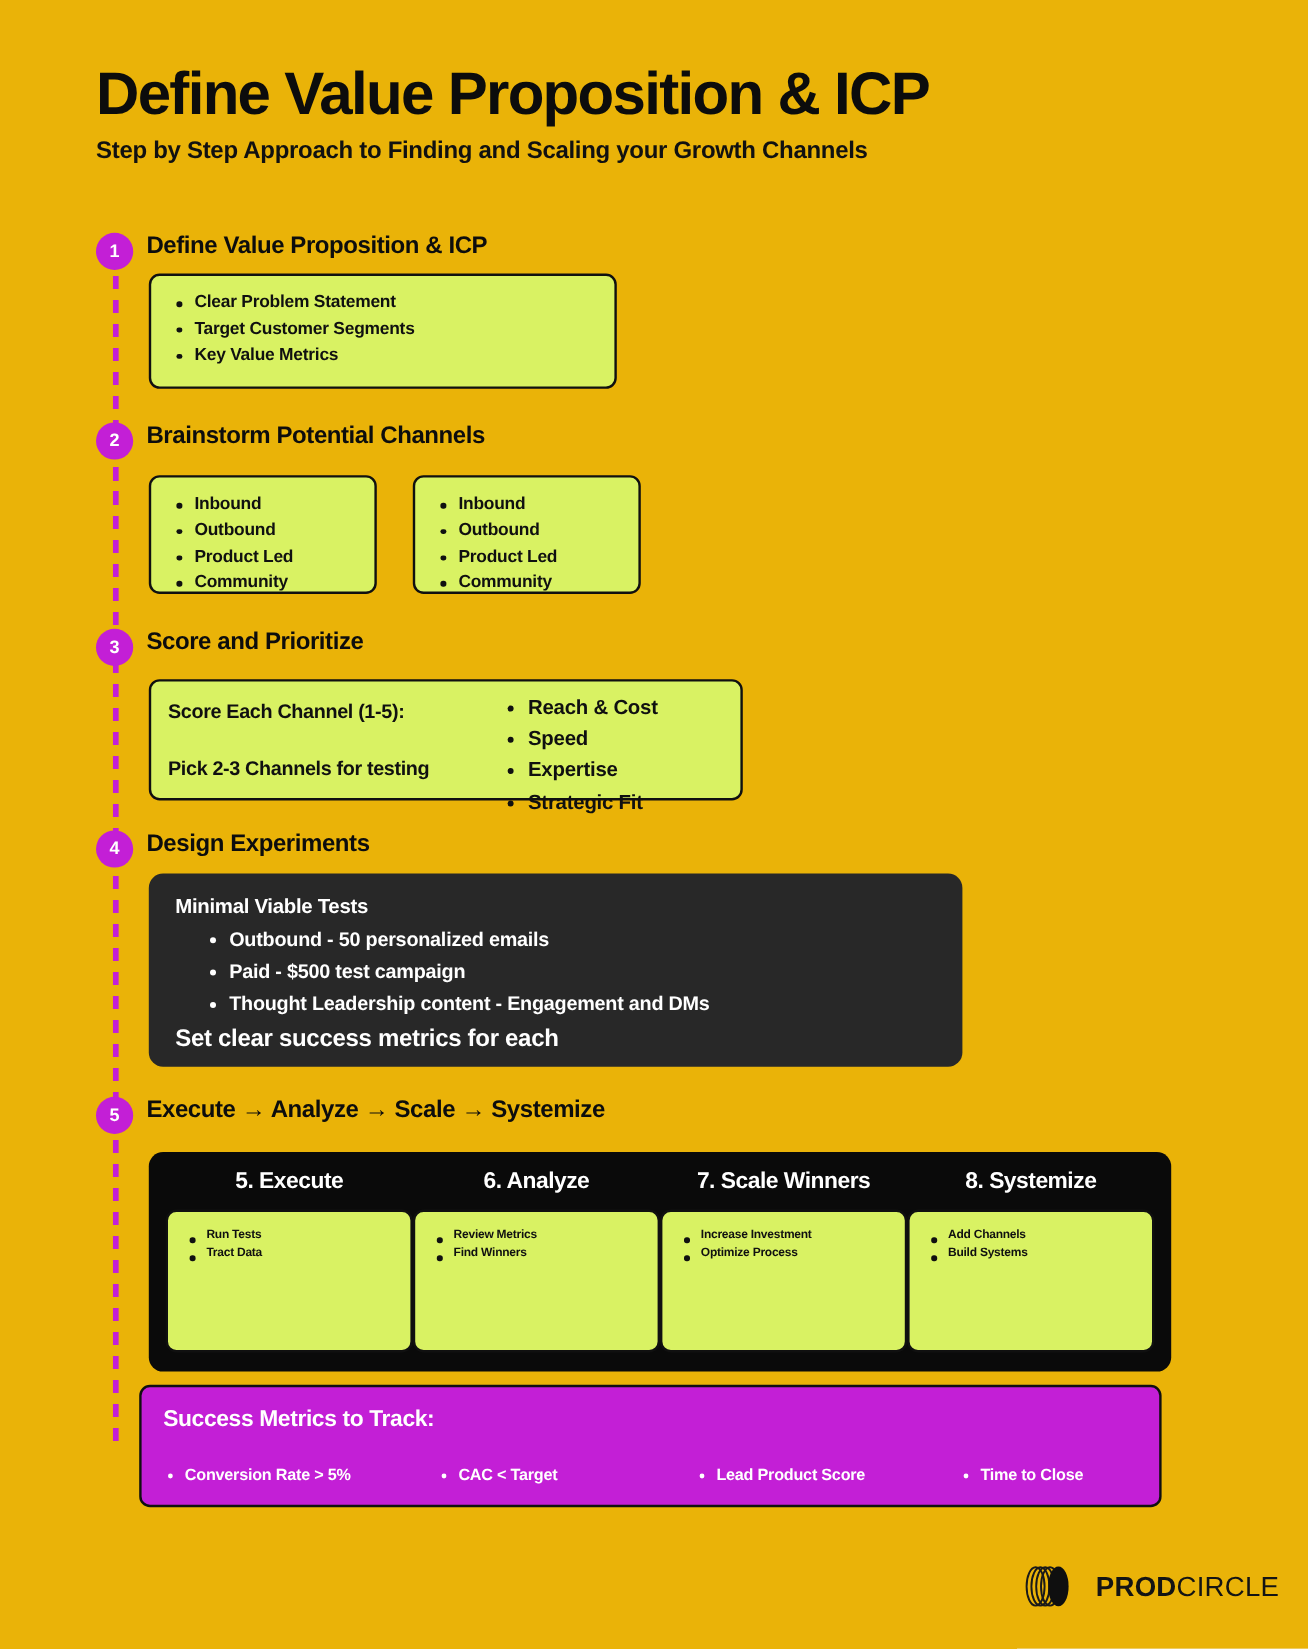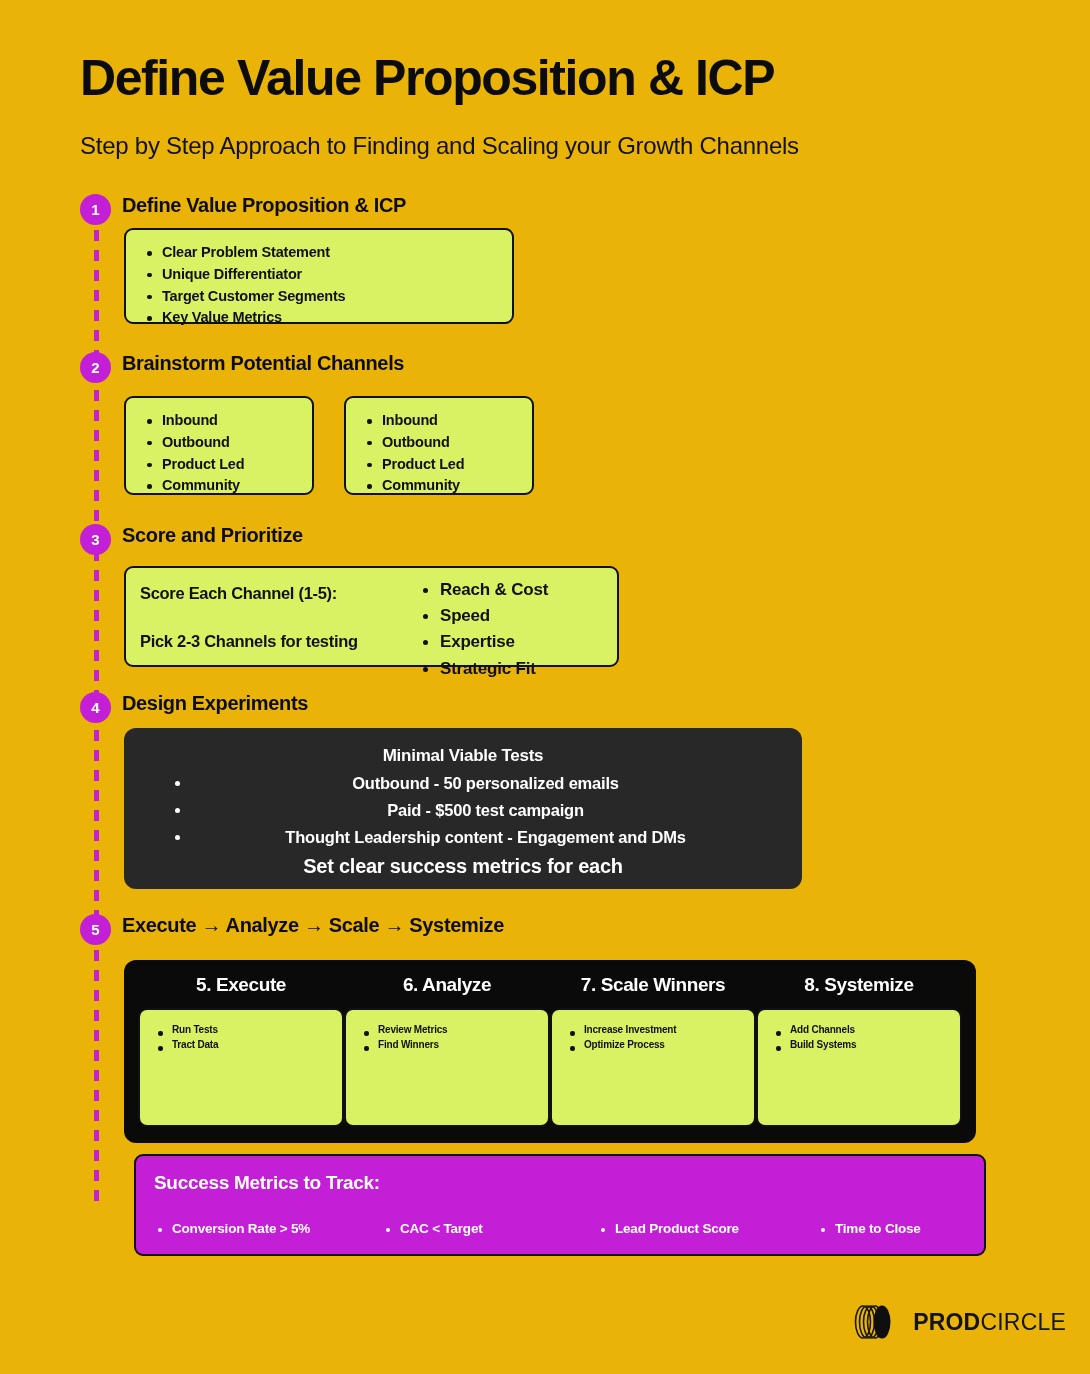--- a/index.html
+++ b/index.html
@@ -24,23 +24,23 @@
   
   .header { position: absolute; left: 80px; top: 52px; width: 940px; }
   .title {
     font-size: 50px;
     font-weight: 700;
     letter-spacing: -1.4px;
     line-height: 1.05;
     color: #0c0c0c;
   }
   .subtitle {
-    margin-top: 27px;
-    font-size: 24px;
-    font-weight: 400;
+    margin-top: 10px;
+    font-size: 20px;
+    font-weight: 700;
     letter-spacing: -0.25px;
     color: #111111;
   }
 
   
   .rail {
     position: absolute;
     left: 94px;
     top: 210px;
     width: 5px;
@@ -168,21 +168,20 @@
 
   
   #step4 { top: 692px; }
   #step4 .dark-card {
     position: absolute;
     left: 44px;
     top: 36px;
     width: 678px;
     height: 161px;
     padding: 18px 22px;
-    text-align: center;
   }
   #step4 .hd {
     font-size: 17px;
     font-weight: 700;
     letter-spacing: -0.25px;
     margin-bottom: 4px;
   }
   #step4 ul.bullets { margin-left: 24px; }
   #step4 ul.bullets li {
     font-size: 16.5px;
@@ -225,21 +224,21 @@
   }
   #step5 .col .lime-card li {
     font-size: 10px;
     line-height: 1.52;
     padding-left: 19px;
   }
 
   
   .metrics {
     position: absolute;
-    left: 134px;
+    left: 116px;
     top: 1154px;
     width: 852px;
     height: 102px;
     background: #c31fd6;
     border: 2.5px solid #101010;
     border-radius: 9px;
     padding: 16px 18px 0 18px;
     color: #ffffff;
   }
   .metrics-title {
@@ -304,21 +303,20 @@
   </div>
 
   <div class="rail"></div>
 
   <div class="step" id="step1">
     <div class="badge">1</div>
     <div class="step-title">Define Value Proposition &amp; ICP</div>
     <div class="lime-card">
       <ul class="bullets">
         <li>Clear Problem Statement</li>
-        <li>Unique Differentiator</li>
         <li>Target Customer Segments</li>
         <li>Key Value Metrics</li>
       </ul>
     </div>
   </div>
 
   <div class="step" id="step2">
     <div class="badge">2</div>
     <div class="step-title">Brainstorm Potential Channels</div>
     <div class="lime-card c1">

